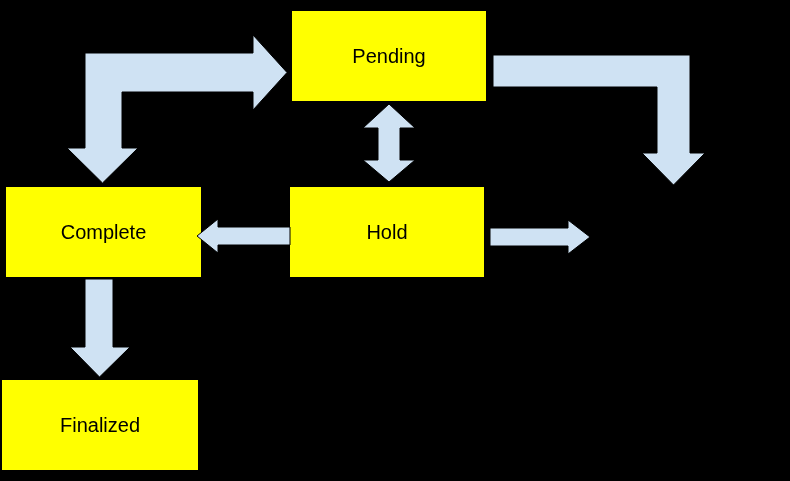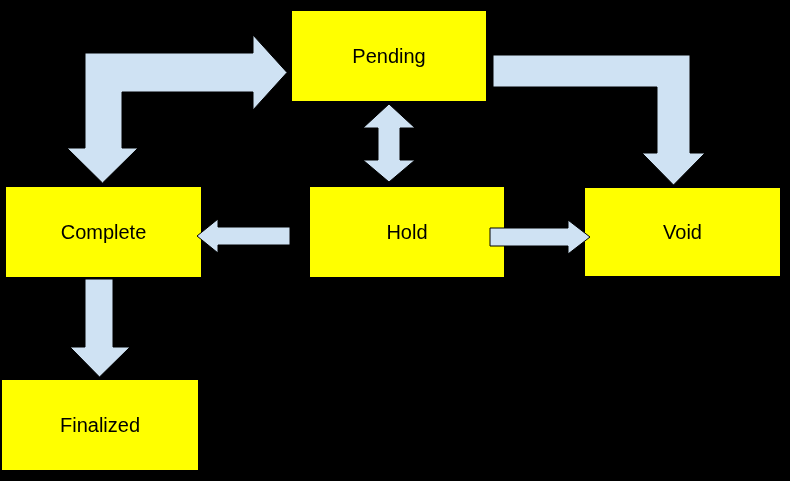--- a/index.html
+++ b/index.html
@@ -22,21 +22,21 @@
     border: 2px solid var(--node_border, #000000);
     color: var(--node_text, #000000);
     display: flex;
     align-items: center;
     justify-content: center;
     font-size: 20px;
     z-index: 1;
   }
   .node-pending   { left: 290px; top: 9px;   width: 198px; height: 94px; }
   .node-complete  { left: 4px;   top: 185px; width: 199px; height: 94px; }
-  .node-hold      { left: 308px; top: 185px; width: 198px; height: 94px; }
+  .node-hold      { left: 288px; top: 185px; width: 198px; height: 94px; }
   .node-void      { left: 583px; top: 186px; width: 199px; height: 92px; }
   .node-finalized { left: 0;   top: 378px; width: 200px; height: 94px; }
   svg.arrows {
     position: absolute;
     left: 0;
     top: 0;
     z-index: 2;
     pointer-events: none;
   }
   svg.arrows polygon {
@@ -56,23 +56,20 @@
   </div>
 
   <div class="node node-complete">
     <span>Complete</span>
   </div>
 
   <div class="node node-hold">
     <span>Hold</span>
   </div>
 
-  <div class="node node-void">
-    <span>Void</span>
-  </div>
 
   <div class="node node-finalized">
     <span>Finalized</span>
   </div>
 
   <svg class="arrows" width="790" height="481" viewBox="0 0 790 481">
 
     <polygon points="85,53 253,53 253,35 287,72.5 253,110 253,92 122,92 122,148 138,148 102.5,183 67,148 85,148"></polygon>
 
     <polygon points="493,55 690,55 690,153 705,153 673.5,185 642,153 657,153 657,87 493,87"></polygon>

